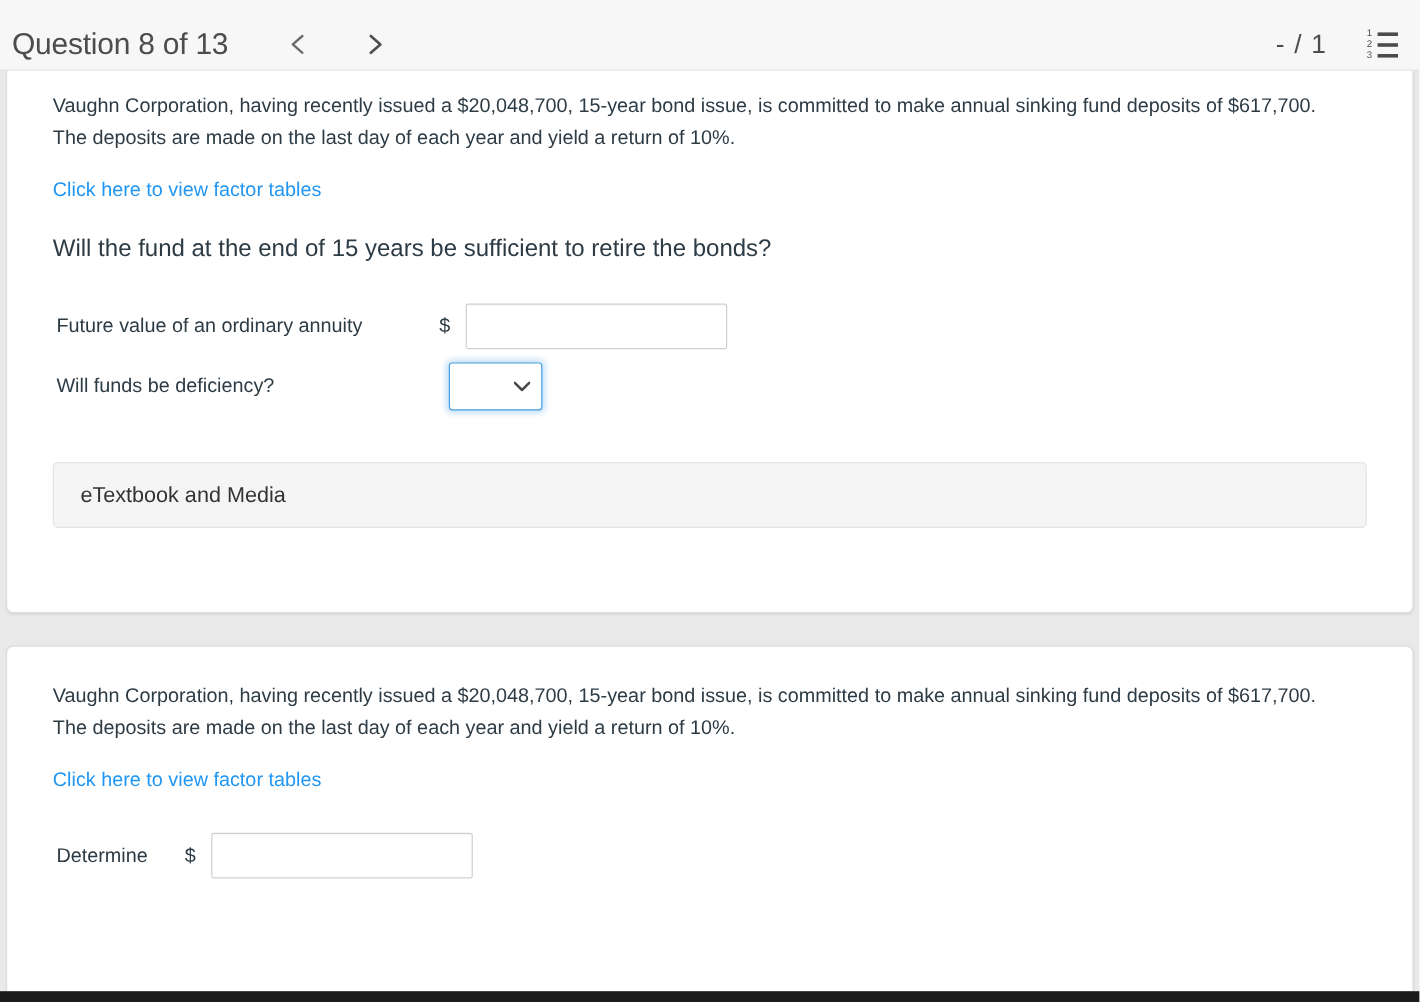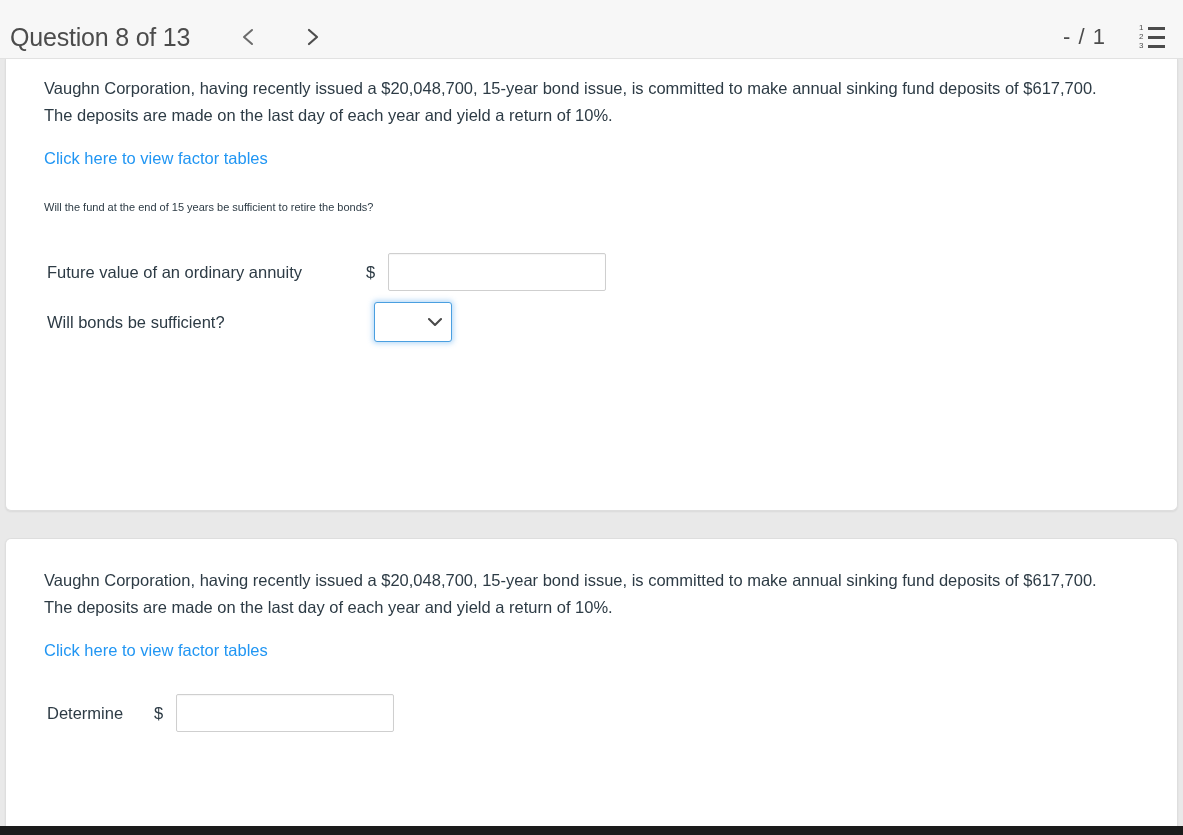--- a/index.html
+++ b/index.html
@@ -135,21 +135,21 @@
   .link {
     display: inline-block;
     margin-top: 20px;
     font-size: 16.5px;
     color: #2196f3;
     text-decoration: none;
     cursor: pointer;
   }
   .prompt {
     margin-top: 27px;
-    font-size: 11px;
+    font-size: 20px;
     color: #2d3b45;
     line-height: 24px;
   }
   .prompt .warn {
     color: #ff1a1a;
     font-weight: bold;
     font-style: italic;
   }
 
   
@@ -293,30 +293,33 @@
       <div class="prompt">Will the fund at the end of 15 years be sufficient to retire the bonds?</div>
 
       <div class="rows">
         <div class="row">
           <div class="row-label lbl-w-1">Future value of an ordinary annuity</div>
           <div class="dollar">$</div>
           <input class="txtfield" type="text" value="" style="">
         </div>
 
         <div class="row">
-          <div class="row-label lbl-w-2">Will bonds be sufficient?</div>
+          <div class="row-label lbl-w-2">Will funds be deficiency?</div>
           <div class="select-wrap">
             <div class="selbox"></div>
             <svg class="sel-chevron" width="14" height="9" viewBox="0 0 14 9">
               <polyline points="1,1.5 7,7.5 13,1.5" fill="none" stroke="#4a4a4a" stroke-width="2.1" stroke-linecap="round" stroke-linejoin="round"></polyline>
             </svg>
           </div>
         </div>
       </div>
 
+      <div class="etext">
+        <span>eTextbook and Media</span>
+      </div>
     </div>
   </div>
 
   <div class="card card-2">
     <div class="card-inner">
       <div class="para p-top-2">Vaughn Corporation, having recently issued a $20,048,700, 15-year bond issue, is committed to make annual sinking fund deposits of $617,700. The deposits are made on the last day of each year and yield a return of 10%.</div>
 
       <a class="link" href="#">Click here to view factor tables</a>
 
 

